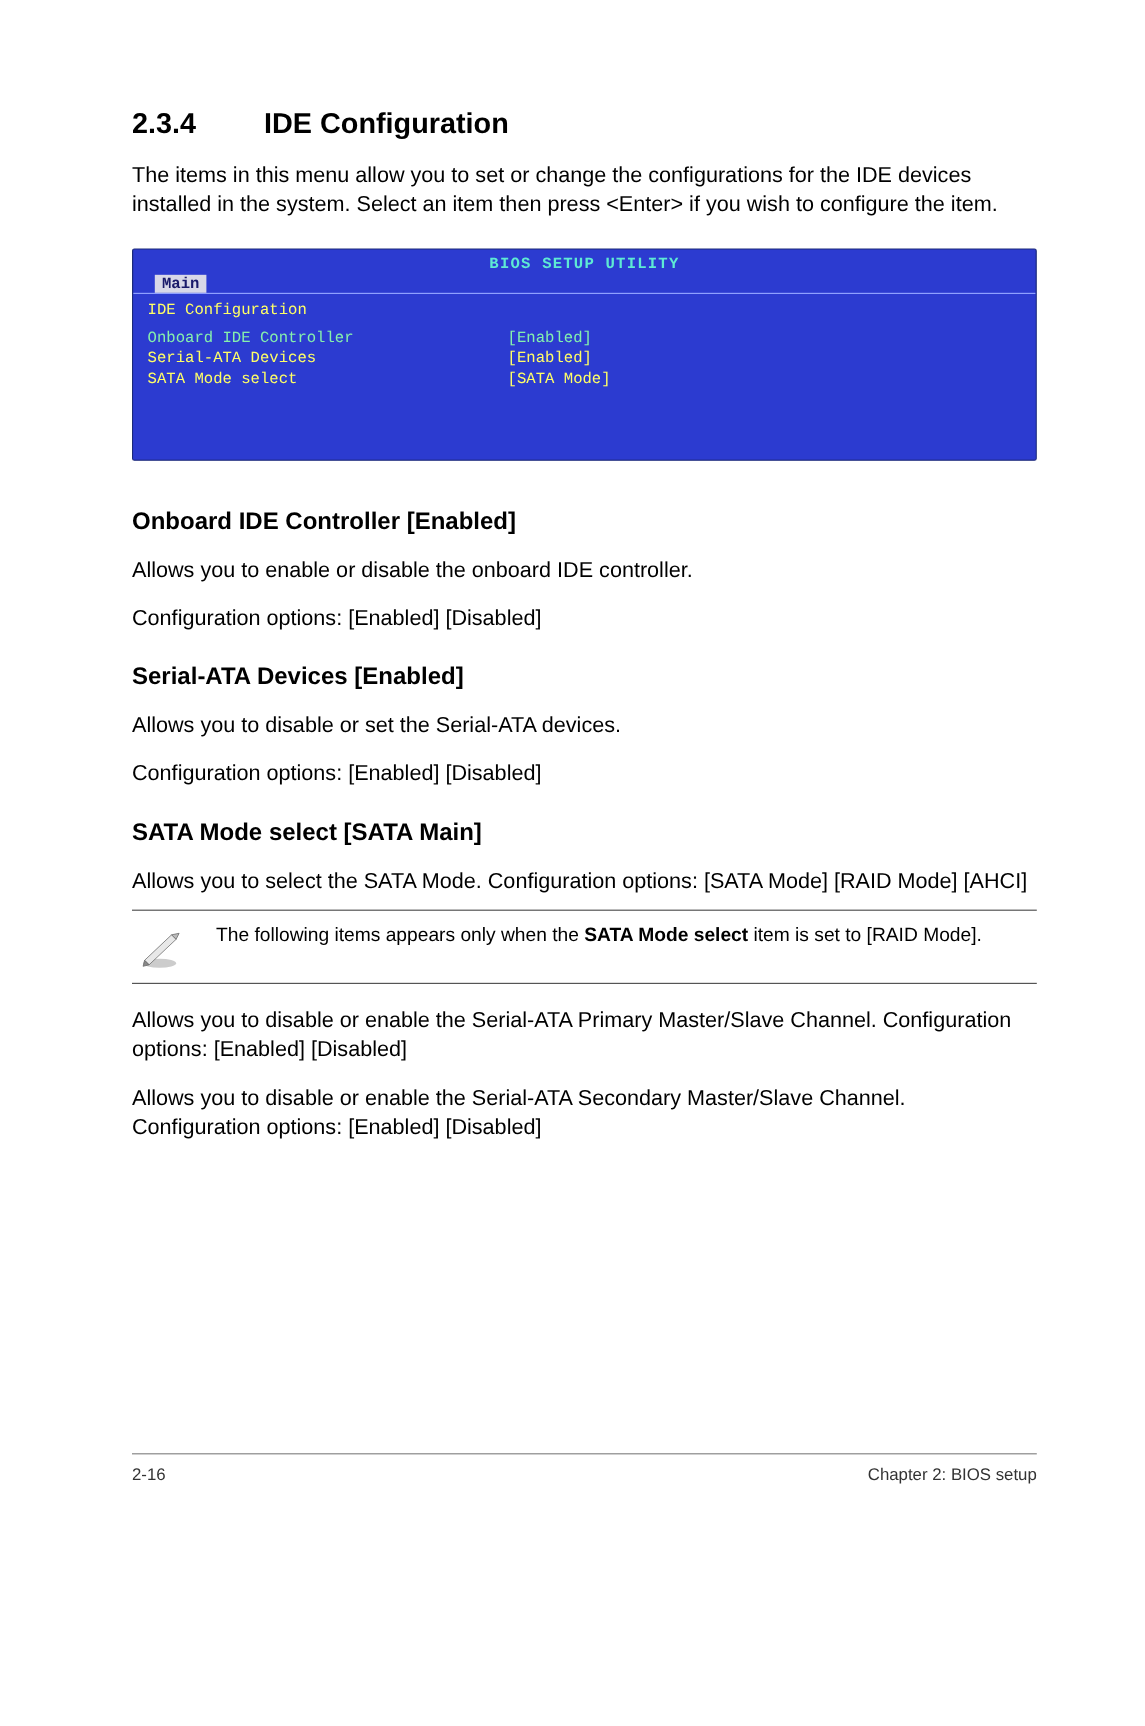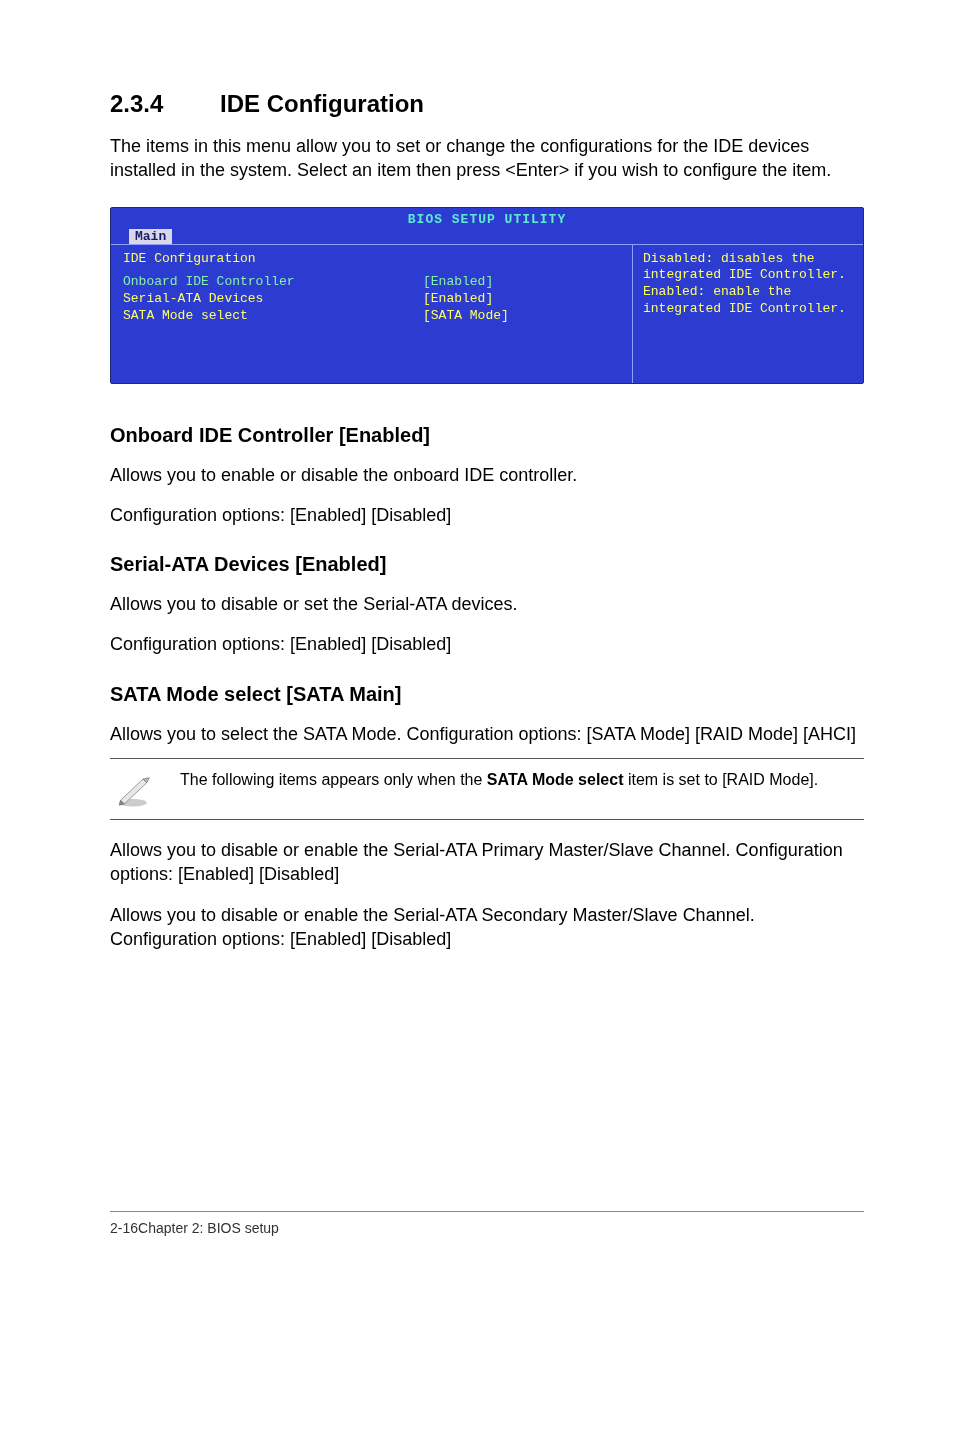--- a/index.html
+++ b/index.html
@@ -101,21 +101,21 @@
   }
   .note .icon svg { width:40px; height:40px; }
   .note .text { font-size:16px; line-height:1.35; }
 
   
   .footer {
     border-top: 1px solid #888;
     margin-top: 260px;
     padding: 8px 0 0 0;
     display:flex;
-    justify-content:flex-start;
+    justify-content:space-between;
     font-size: 14px;
     color:#333;
   }
 </style>
 </head>
 <body>
 
 <div class="page">
 
   <h2 class="section-num">
@@ -138,24 +138,20 @@
             <span>[Enabled]</span>
           </div>
           <div class="bios-row yellow">
             <span class="bios-label">Serial-ATA Devices</span>
             <span>[Enabled]</span>
           </div>
           <div class="bios-row yellow">
             <span class="bios-label">SATA Mode select</span>
             <span>[SATA Mode]</span>
           </div>
-        </div>
-        <div class="bios-right">
-          <span style="white-space:pre-line;">Disabled: disables the integrated IDE Controller.
-Enabled: enable the integrated IDE Controller.</span>
         </div>
       </div>
     </div>
   </div>
 
   <h3 class="sub">Onboard IDE Controller [Enabled]</h3>
   <p class="desc">Allows you to enable or disable the onboard IDE controller.</p>
   <p class="desc">Configuration options: [Enabled] [Disabled]</p>
 
   <h3 class="sub">Serial-ATA Devices [Enabled]</h3>

